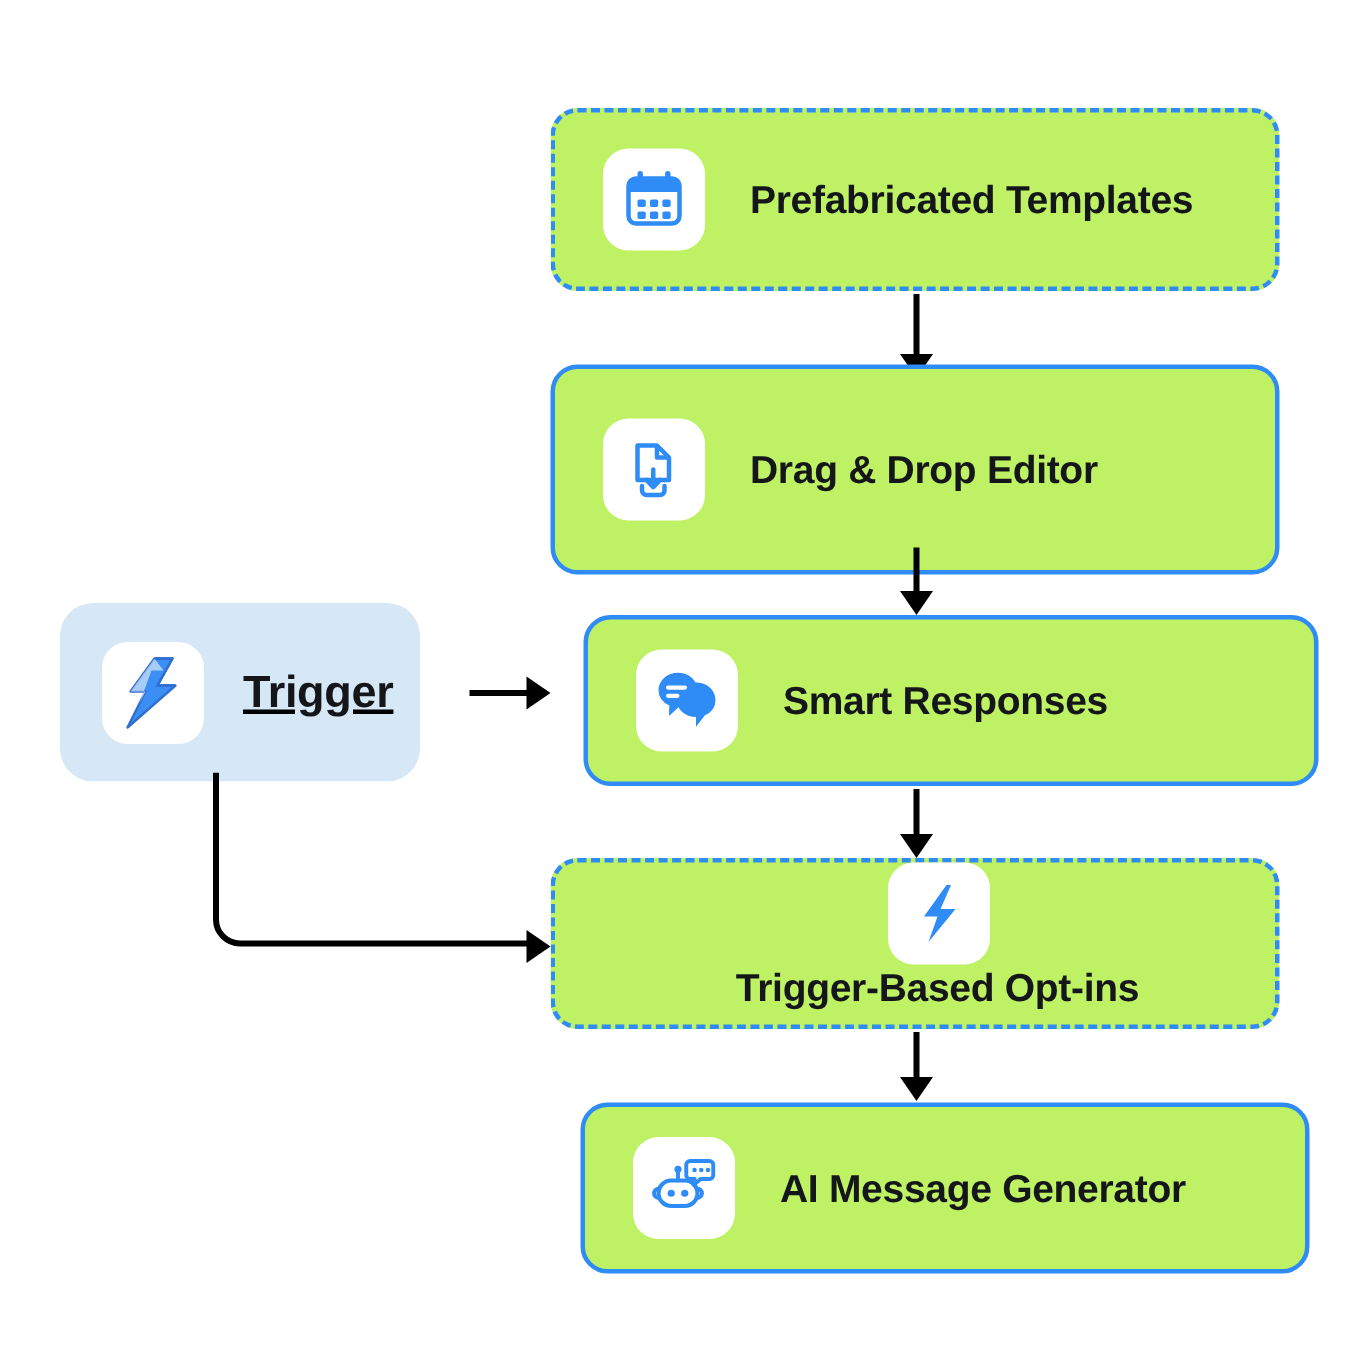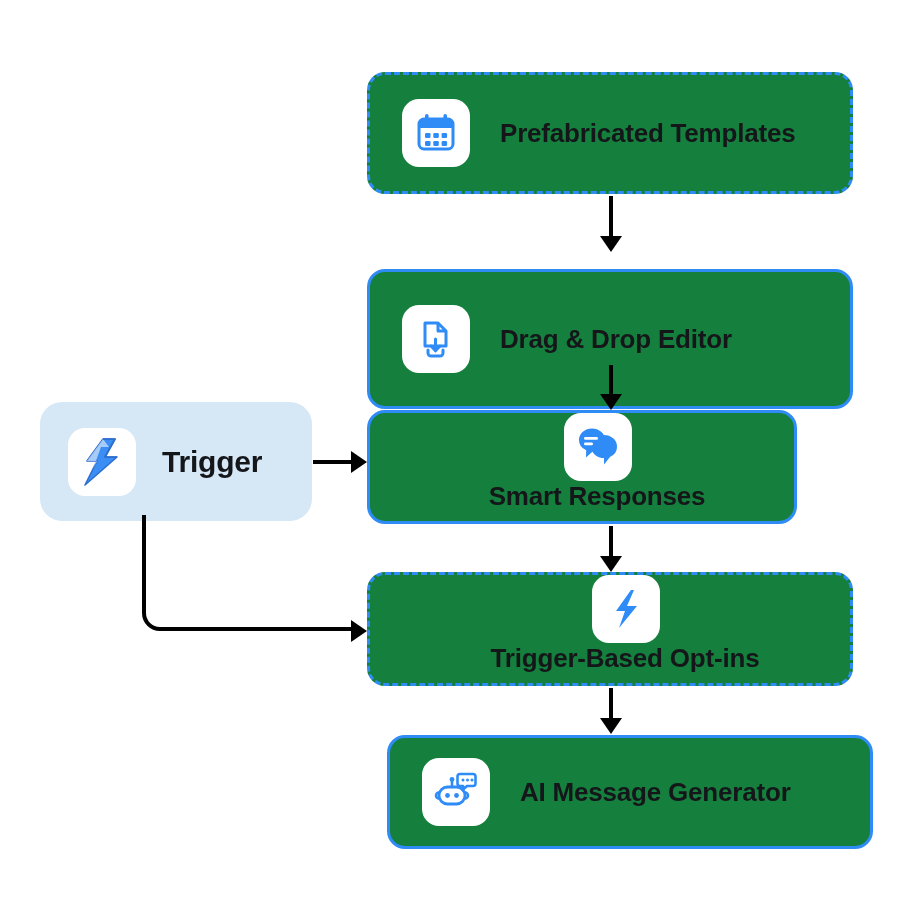--- a/index.html
+++ b/index.html
@@ -8,21 +8,21 @@
     background:#ffffff;
     font-family:"Liberation Sans","DejaVu Sans",sans-serif;
     overflow:hidden;
   }
   #canvas{position:relative;width:900px;height:900px;}
 
   
   .node{
     position:absolute;
     display:flex;align-items:center;
-    background:#15803d;
+    background:#bef264;
     border-radius:18px;
     box-sizing:border-box;
   }
   .node.solid{border:3px solid #2f8cf7;}
   .node.dashed{border:3px dashed #2f8cf7;}
   .node.plain{border:3px solid transparent;background:#d6e7f5;border-radius:22px;}
 
   .icon-tile{
     width:68px;height:68px;flex:0 0 68px;
     background:#ffffff;border-radius:17px;
@@ -56,21 +56,21 @@
     border-left:16px solid #000;
   }
   .elbow{position:absolute;}
   .elbow svg{display:block;}
 </style>
 </head>
 <body>
 
 <div id="canvas">
 
-  <div class="node plain trigger" style="left:40px;top:402px;width:272px;height:119px;">
+  <div class="node plain trigger" style="left:40px;top:402px;width:240px;height:119px;text-decoration:underline;">
     <div class="icon-tile" style="margin-left:25px;">
       <svg width="46" height="50" viewBox="0 0 46 50">
         <polygon points="24,2 8,24 18,24 6,48 38,20 26,20 36,2" fill="#3b8ef3" stroke="#2f6fd0" stroke-width="1.6" stroke-linejoin="round"></polygon>
         <polygon points="24,2 8,24 18,24 14,32 22,10 30,10" fill="#ffffff" opacity="0.55"></polygon>
         <polyline points="24,2 36,2 26,20 38,20" fill="none" stroke="#2f6fd0" stroke-width="1.6" stroke-linejoin="round"></polyline>
       </svg>
     </div>
     <div class="label">Trigger</div>
   </div>
 
@@ -90,39 +90,39 @@
       </svg>
     </div>
     <div class="label">Prefabricated Templates</div>
   </div>
 
   <div class="conn">
     <div class="vline" style="left:609px;top:196px;height:44px;"></div>
     <div class="arrow-down" style="left:600px;top:236px;"></div>
   </div>
 
-  <div class="node solid" style="left:367px;top:269px;width:486px;height:140px;">
+  <div class="node solid" style="left:367px;top:243px;width:486px;height:140px;">
     <div class="icon-tile">
       <svg width="44" height="44" viewBox="0 0 44 44">
         <path d="M11 6 h13 l8 8 v15 h-21 z" fill="none" stroke="#2f8cf7" stroke-width="3" stroke-linejoin="round"></path>
         <path d="M24 6 v8 h8" fill="none" stroke="#2f8cf7" stroke-width="3" stroke-linejoin="round"></path>
         <line x1="21.5" y1="22" x2="21.5" y2="33" stroke="#2f8cf7" stroke-width="3" stroke-linecap="round"></line>
         <path d="M17 29 l4.5 4.8 l4.5 -4.8" fill="none" stroke="#2f8cf7" stroke-width="3" stroke-linecap="round" stroke-linejoin="round"></path>
         <path d="M14 33 v3 a3 3 0 0 0 3 3 h9 a3 3 0 0 0 3 -3 v-3" fill="none" stroke="#2f8cf7" stroke-width="3" stroke-linecap="round"></path>
       </svg>
     </div>
     <div class="label">Drag &amp; Drop Editor</div>
   </div>
 
   <div class="conn">
     <div class="vline" style="left:609px;top:365px;height:33px;"></div>
     <div class="arrow-down" style="left:600px;top:394px;"></div>
   </div>
 
-  <div class="node solid" style="left:367px;top:410px;width:430px;height:114px;flex-direction:column;">
+  <div class="node solid" style="left:389px;top:410px;width:490px;height:114px;">
     <div class="icon-tile">
       <svg width="46" height="44" viewBox="0 0 46 44">
         <path d="M40 14.5 c0 -0 0 0 0 0 a13 11.5 0 0 0 -13 -11.5 a13 11.5 0 0 0 -13 11.5 a13 11.5 0 0 0 13 11.5 l0 0 l0 6.5 l6 -7.6 a13 11.5 0 0 0 7 -10.4 z" fill="#2f8cf7" transform="translate(2,7)"></path>
         <path d="M30 15 a13 11.5 0 0 0 -13 -11.5 a13 11.5 0 0 0 -13 11.5 a13 11.5 0 0 0 7.2 10.3 l-0.2 7.1 l6.6 -6 a13 11.5 0 0 0 12.4 -11.4 z" fill="#2f8cf7"></path>
         <rect x="9" y="12" width="14" height="2.8" rx="1.4" fill="#ffffff"></rect>
         <rect x="9" y="17.5" width="9" height="2.8" rx="1.4" fill="#ffffff"></rect>
       </svg>
     </div>
     <div class="label">Smart Responses</div>
   </div>

